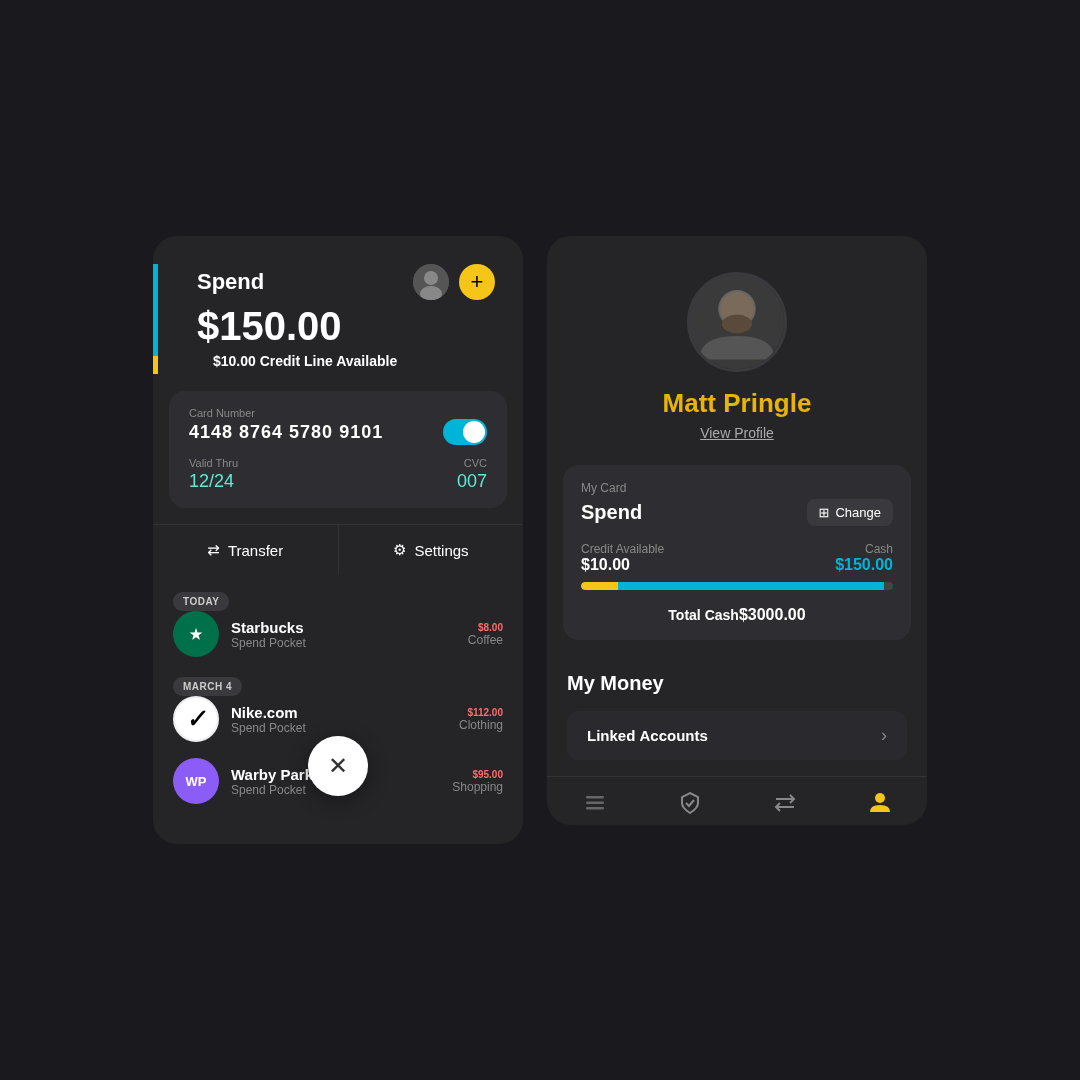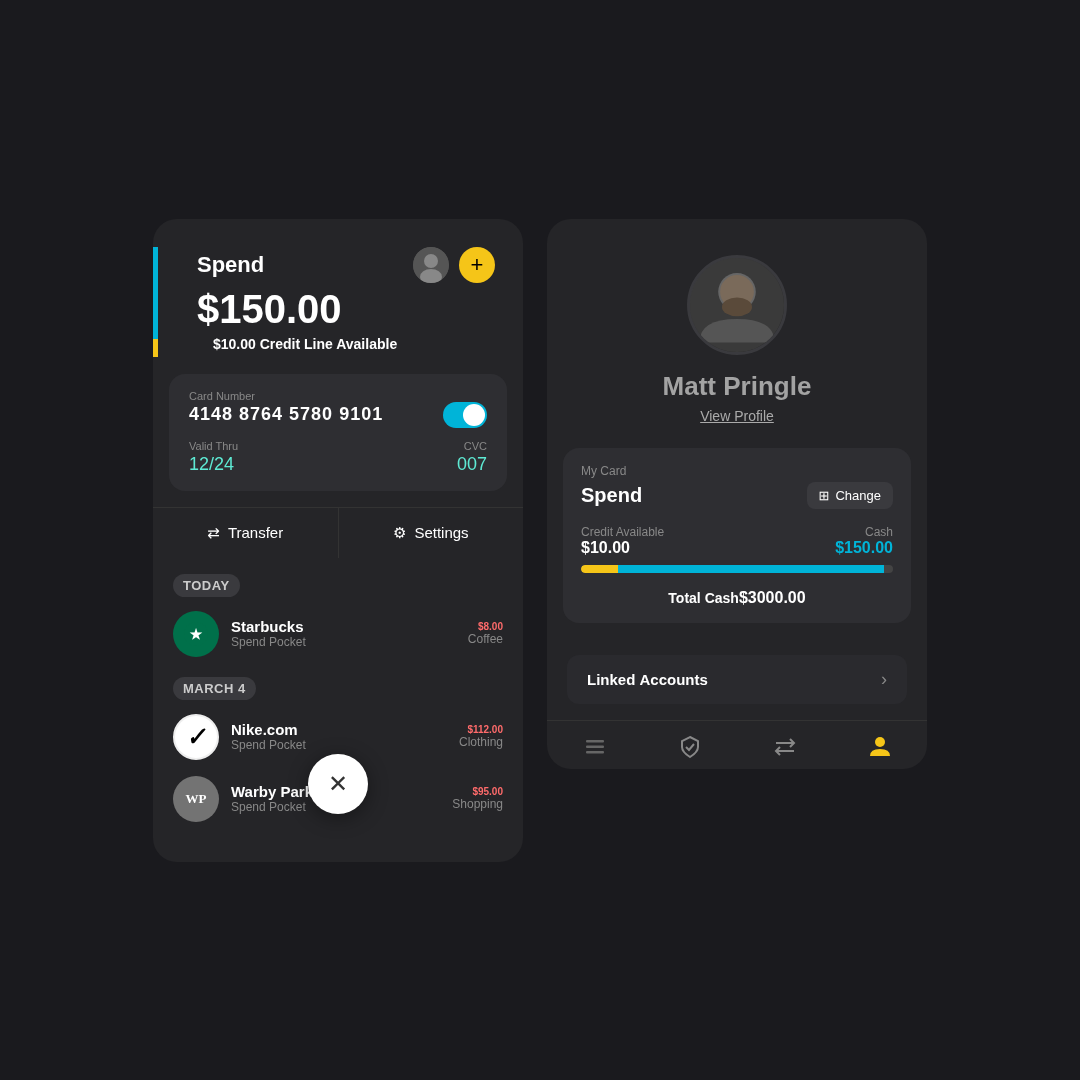--- a/index.html
+++ b/index.html
@@ -189,26 +189,25 @@
       border-right: 1px solid #333;
     }
 
     .transactions {
       padding: 16px 20px 24px;
     }
 
     .date-badge {
       background: #3a3a3e;
       color: #ccc;
-      font-size: 13px;
+      font-size: 10px;
       font-weight: 600;
       padding: 4px 10px;
       border-radius: 20px;
       display: inline-block;
-      margin-bottom: 14px;
       letter-spacing: 0.5px;
     }
 
     .transaction-item {
       display: flex;
       align-items: center;
       margin-bottom: 16px;
       gap: 12px;
     }
 
@@ -217,21 +216,21 @@
       height: 46px;
       border-radius: 50%;
       display: flex;
       align-items: center;
       justify-content: center;
       font-size: 20px;
       flex-shrink: 0;
     }
     .logo-starbucks { background: #00704a; color: #fff; }
     .logo-nike { background: #fff; color: #000; border: 2px solid #eee; }
-    .logo-warby { background: #737373; color: #fff; font-size: 13px; font-weight: 700; font-family: Liberation Serif, serif; }
+    .logo-warby { background: #8b5cf6; color: #fff; font-size: 13px; font-weight: 700; }
 
     .merchant-info { flex: 1; }
     .merchant-name { font-size: 15px; font-weight: 600; color: #fff; }
     .merchant-pocket { font-size: 12px; color: #888; }
 
     .transaction-right { text-align: right; }
     .transaction-amount { font-size: 10px; font-weight: 600; color: #ff6b6b; }
     .transaction-category { font-size: 12px; color: #888; }
 
     
@@ -282,21 +281,21 @@
       justify-content: center;
       overflow: hidden;
       margin-bottom: 16px;
       border: 3px solid #3a3a3e;
     }
 
     
     .profile-name {
       font-size: 26px;
       font-weight: 700;
-      color: #a3a3a3;
+      color: #eab308;
       margin-bottom: 6px;
     }
 
     .view-profile-link {
       font-size: 14px;
       color: #aaa;
       text-decoration: underline;
       cursor: pointer;
     }
 
@@ -607,20 +606,23 @@
 
       <div class="total-cash-row">
         <div class="total-cash-label">
           <span>Total</span> <span style="color:#fff; font-weight:600">Cash</span>
         </div>
         <div class="total-cash-value">$3000.00</div>
       </div>
     </div>
 
     <div class="my-money-section">
+      <div class="my-money-title">
+        <span>My</span> <span>Money</span>
+      </div>
 
       <div class="linked-accounts-row">
         <div class="linked-accounts-text">
           <span>Linked</span> <span>Accounts</span>
         </div>
         <span class="chevron-right">›</span>
       </div>
     </div>
 
     <div class="bottom-nav">

